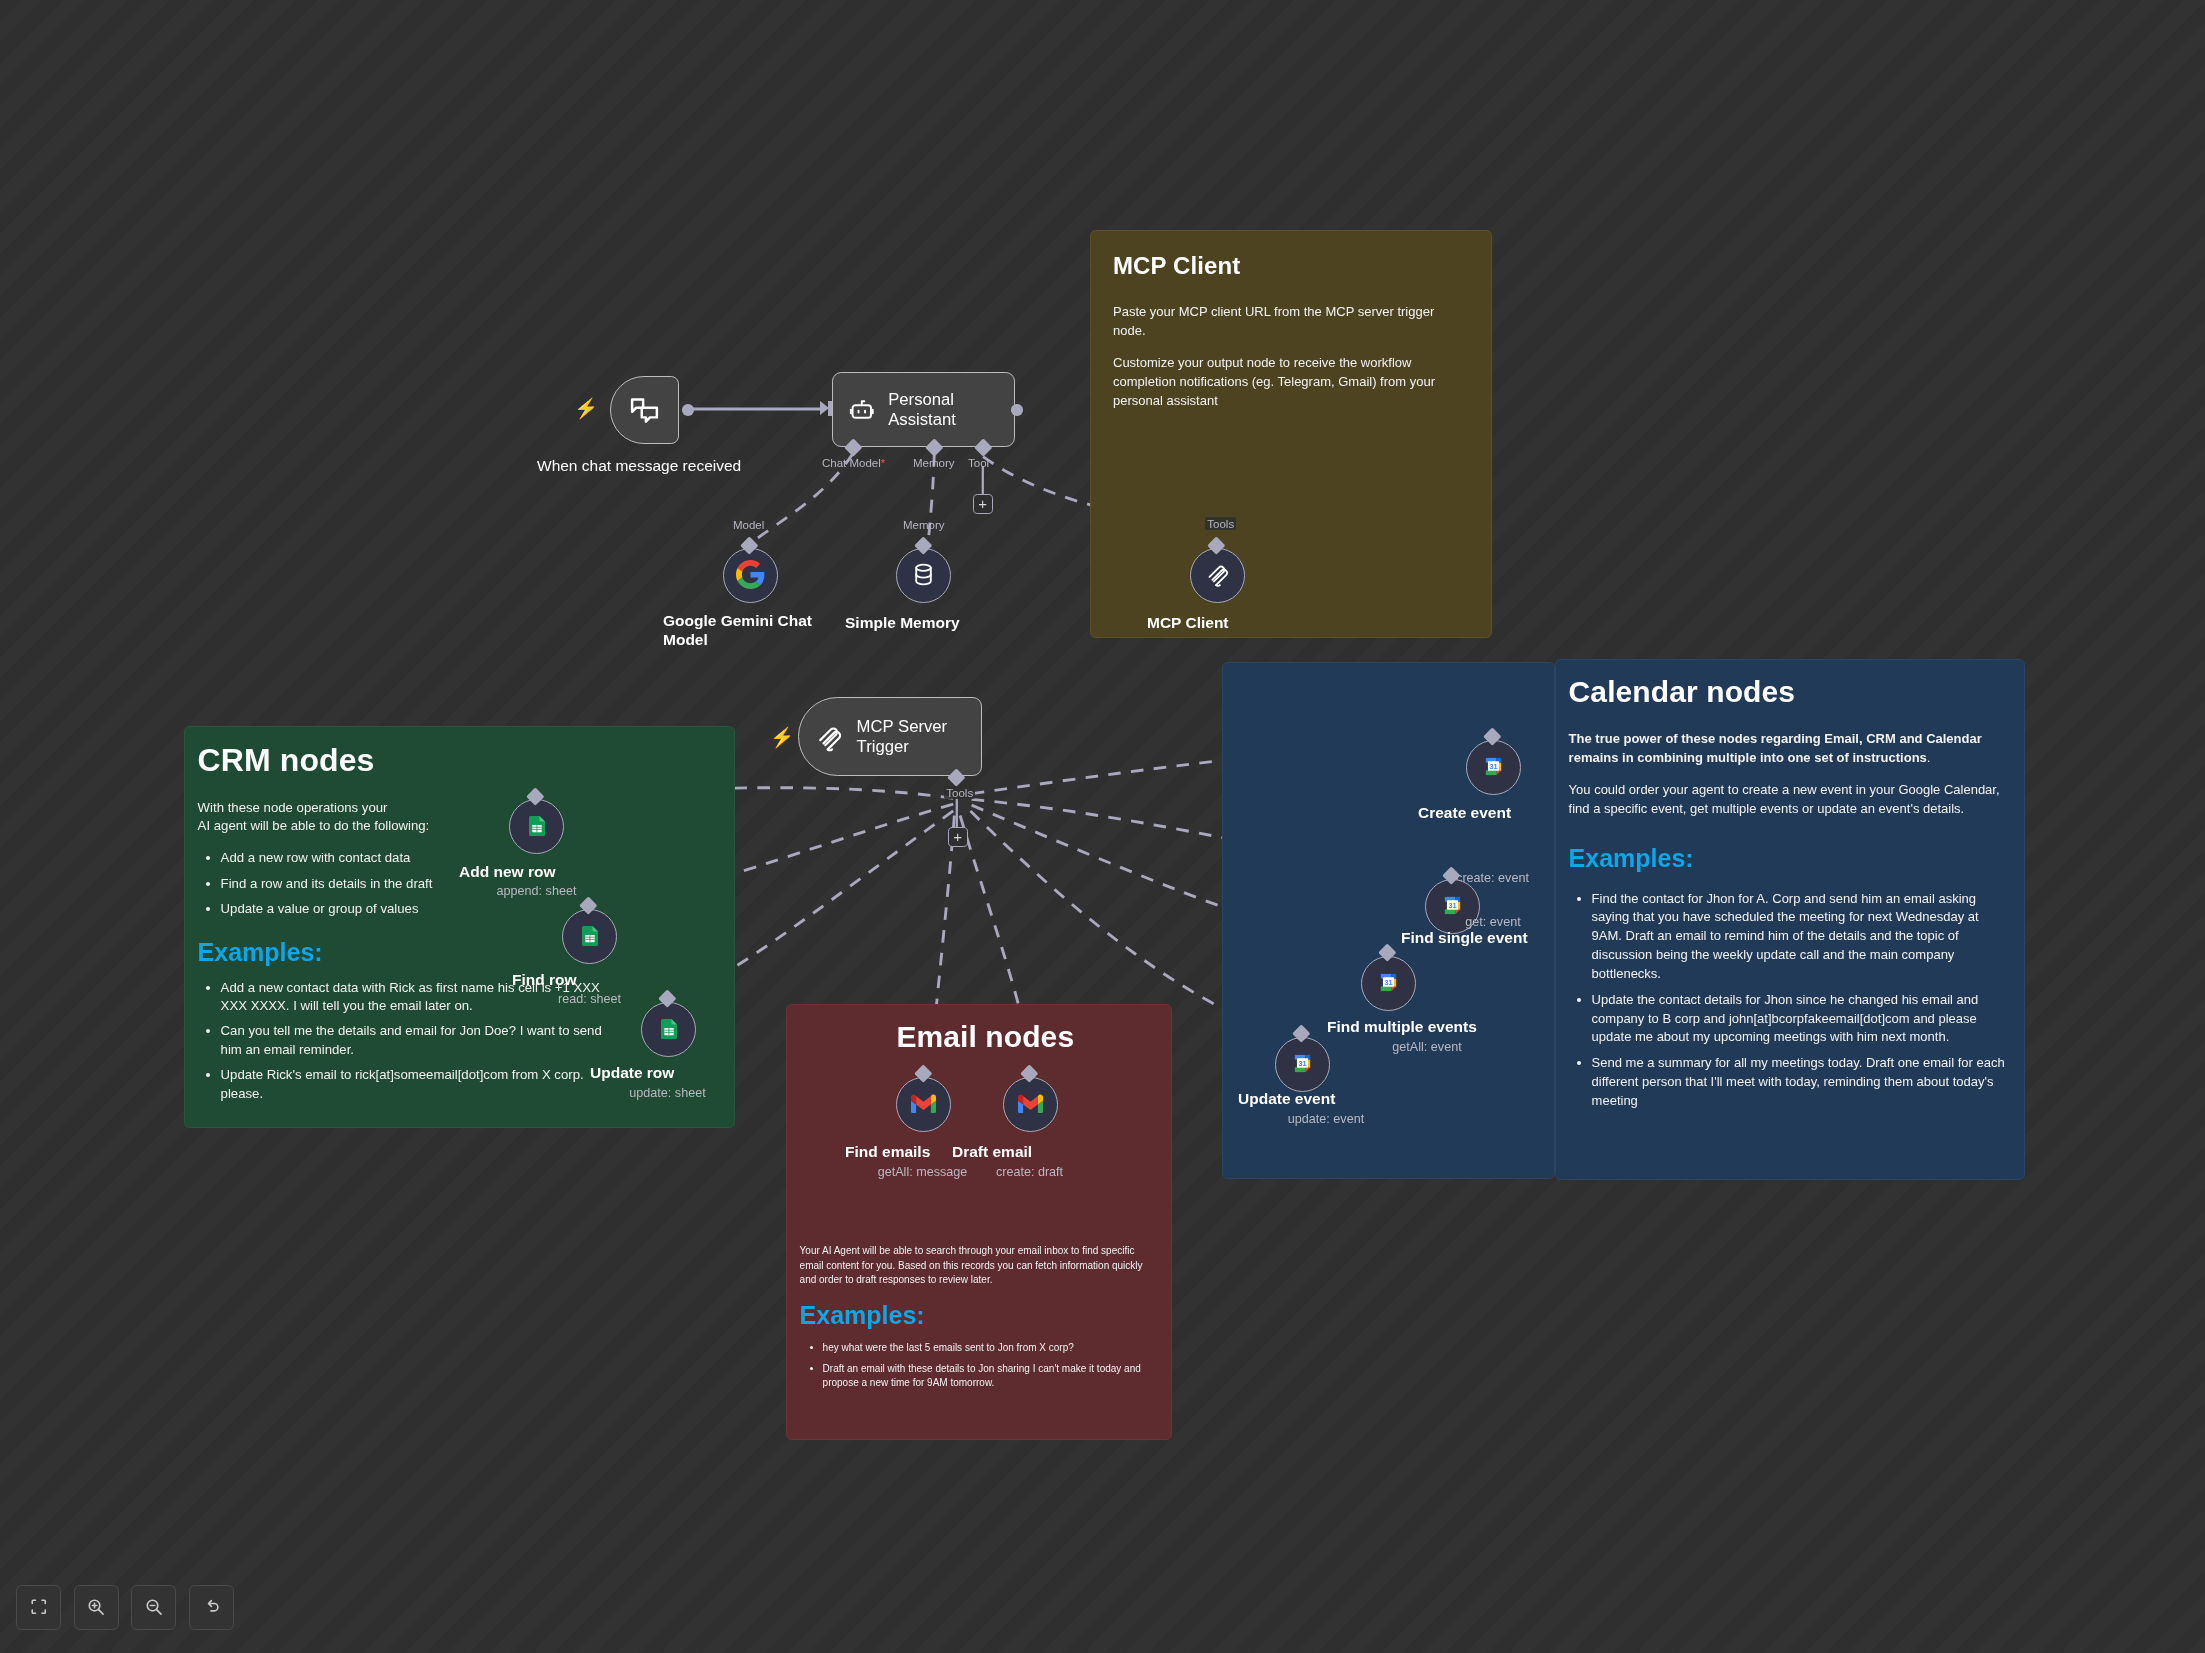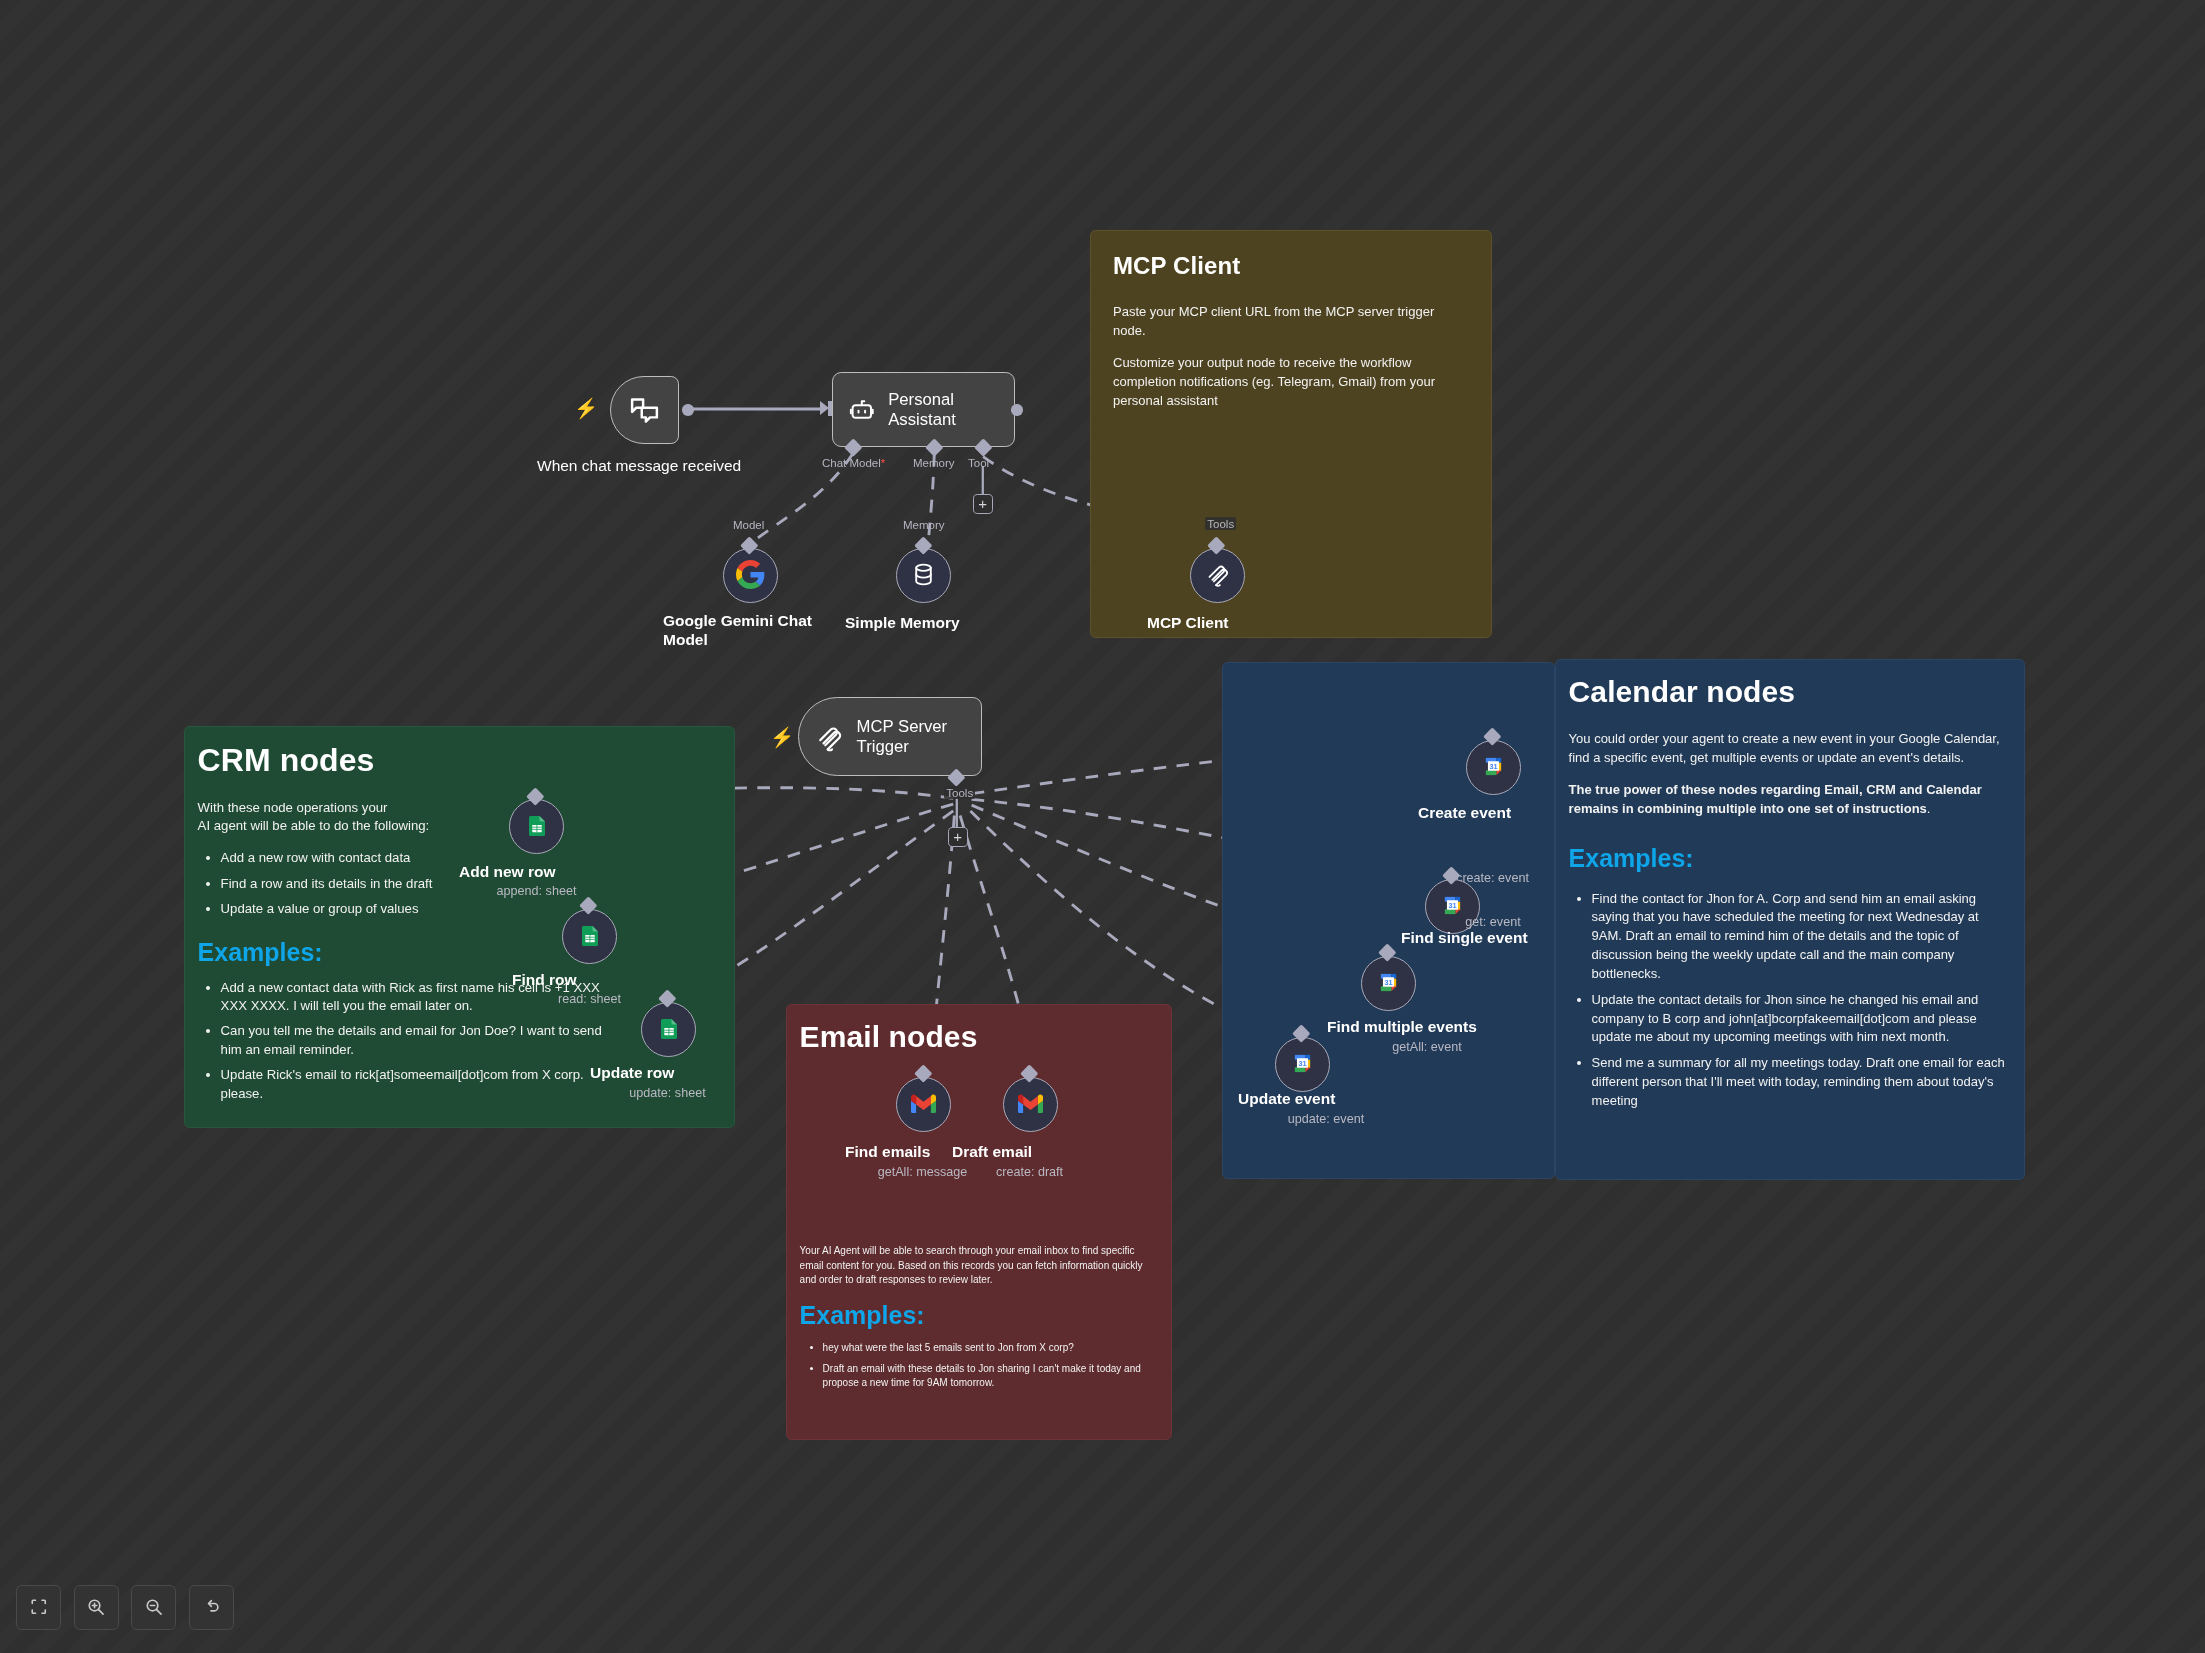--- a/index.html
+++ b/index.html
@@ -66,21 +66,21 @@
   #sticky-crm .sticky-body { margin: 19.5px 12.6px 0 12.6px; font-size: 13.2px; line-height: 1.4; width: 322px;}
   #sticky-crm .sticky-h2 { font-size: 25px; margin: 19.5px 0 11.5px 12.6px; }
   #sticky-crm ul.examples { width: 391px; }
 
   
   #sticky-email {
     left: 786px; top: 1004px; width: 386px; height: 436px;
     background: #5e2b2e;
     border: 0.6px solid #6c3437;
   }
-  #sticky-email .sticky-title { font-size: 30px; margin: 15px 0 0 12.6px; }
+  #sticky-email .sticky-title { font-size: 30px; margin: 15px 0 0 12.6px; text-align: center; }
   #sticky-email .sticky-body { margin: 0 16px 0 12.6px; font-size: 10px; line-height: 1.45; }
   #sticky-email .sticky-h2 { font-size: 25px; margin: 0 0 10.3px 12.6px; }
 
   
   #sticky-cal-nodes {
     left: 1222px; top: 662px; width: 333px; height: 517px;
     background: #213a57;
     border: 0.6px solid #2a4566;
   }
   
@@ -273,22 +273,22 @@
       <p>Paste your MCP client URL from the MCP server trigger node.</p>
       <p>Customize your output node to receive the workflow completion notifications (eg. Telegram, Gmail) from your personal assistant</p>
     </div>
   </div>
 
   <div class="sticky" id="sticky-cal-nodes"></div>
 
   <div class="sticky" id="sticky-cal-text">
     <div class="sticky-title">Calendar nodes</div>
     <div class="sticky-body">
+      <p><span class="bold-para">The true power of these nodes regarding Email, CRM and Calendar remains in combining multiple into one set of instructions</span><span>.</span></p>
       <p>You could order your agent to create a new event in your Google Calendar, find a specific event, get multiple events or update an event's details.</p>
-      <p><span class="bold-para">The true power of these nodes regarding Email, CRM and Calendar remains in combining multiple into one set of instructions</span><span>.</span></p>
       <div class="sticky-h2" style="margin-left:0">Examples:</div>
       <ul>
         <li>Find the contact for Jhon for A. Corp and send him an email asking saying that you have scheduled the meeting for next Wednesday at 9AM. Draft an email to remind him of the details and the topic of discussion being the weekly update call and the main company bottlenecks.</li>
         <li>Update the contact details for Jhon since he changed his email and company to B corp and john[at]bcorpfakeemail[dot]com and please update me about my upcoming meetings with him next month.</li>
         <li>Send me a summary for all my meetings today. Draft one email for each different person that I'll meet with today, reminding them about today's meeting</li>
       </ul>
     </div>
   </div>
 
   <div class="sticky" id="sticky-crm">

